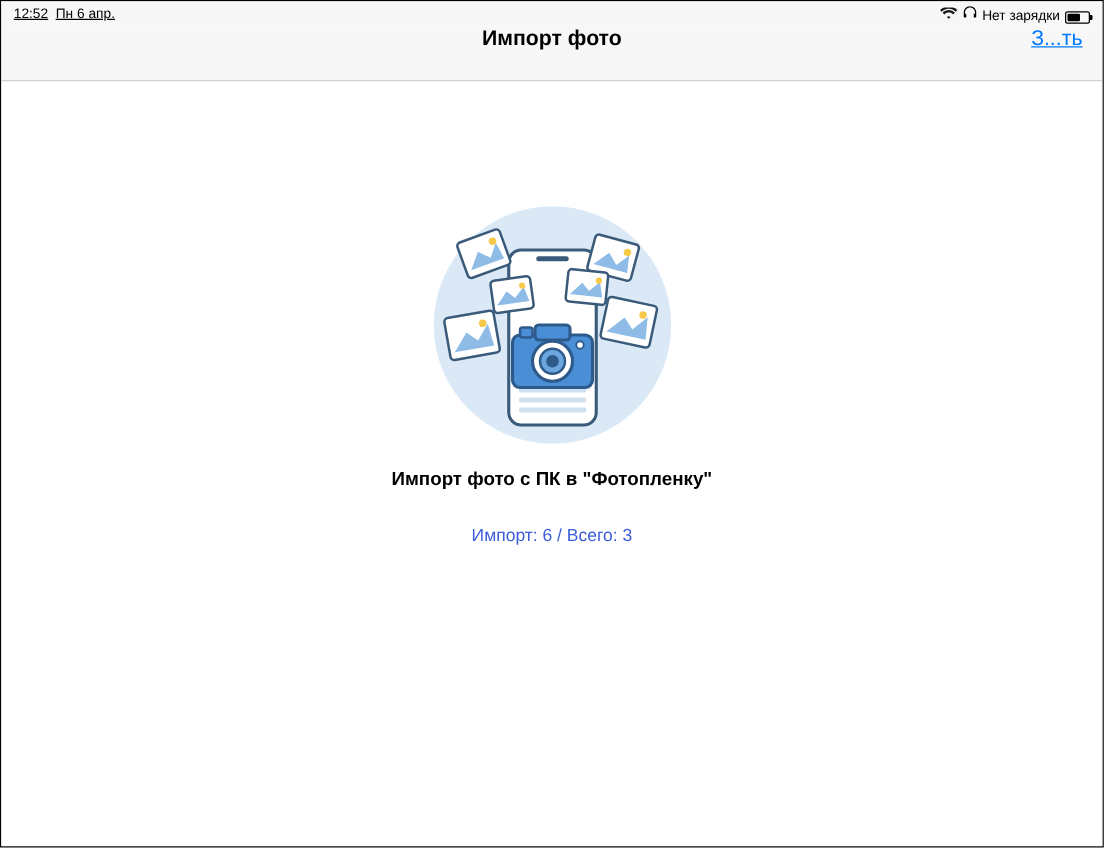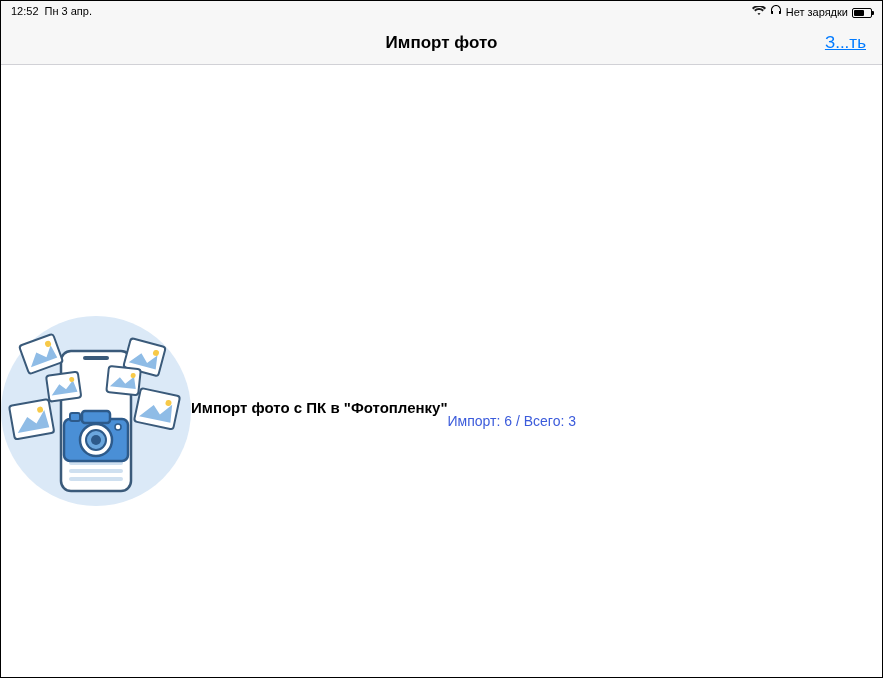--- a/index.html
+++ b/index.html
@@ -23,20 +23,21 @@
       height: 20px;
       padding: 0 10px;
       background: #f7f7f7;
       font-size: 11px;
       color: #000;
     }
     .status-left {
       display: flex;
       gap: 6px;
       align-items: flex-start;
+      text-decoration: underline;
     }
     .status-right {
       display: flex;
       gap: 4px;
       align-items: flex-end;
     }
     .battery-icon {
       display: inline-block;
       width: 20px;
       height: 10px;
@@ -61,41 +62,41 @@
       width: 55%;
       height: calc(100% - 2px);
       background: #000;
       border-radius: 1px;
     }
     .nav-bar {
       height: 44px;
       background: #f7f7f7;
       border-bottom: 1px solid #d1d1d6;
       display: flex;
-      align-items: center;
       justify-content: center;
       position: relative;
     }
     .nav-title {
       font-size: 17px;
       font-weight: 600;
       color: #000;
     }
     .nav-right {
       position: absolute;
       right: 16px;
       font-size: 17px;
       color: #007aff;
       cursor: pointer;
       text-decoration: underline;
     }
     .content {
       background: #fff;
       height: calc(100% - 64px);
       display: flex;
+      flex-direction: column;
       align-items: center;
       padding-top: 100px;
     }
     .illustration {
       width: 190px;
       height: 190px;
       margin-bottom: 20px;
     }
     .import-title {
       font-size: 15px;
@@ -107,21 +108,21 @@
       font-size: 14px;
       color: #3b5bdb;
     }
   </style>
 </head>
 <body>
 
 <div class="status-bar">
   <div class="status-left">
     <span>12:52</span>
-    <span>Пн 3 апр.</span>
+    <span>Пн 6 апр.</span>
   </div>
   <div class="status-right">
     <span>
       <svg width="14" height="10" viewBox="0 0 14 10">
         <path d="M7 9 L8.5 7.5 C7.7 6.7 6.3 6.7 5.5 7.5 Z M3.5 5.5 C5.4 3.6 8.6 3.6 10.5 5.5 L11.9 4.1 C9.2 1.4 4.8 1.4 2.1 4.1 Z M0 2 C3.9 -1.9 10.1 -1.9 14 2 L12.6 3.4 C9.5 0.3 4.5 0.3 1.4 3.4 Z" fill="#000" opacity="0.9"></path>
       </svg>
     </span>
     <span>
       <svg width="12" height="12" viewBox="0 0 12 12">
         <path d="M6 1 C3.2 1 1 3.2 1 6 L1 9 C1 9.6 1.4 10 2 10 L3 10 L3 7 L2 7 L2 6 C2 3.8 3.8 2 6 2 C8.2 2 10 3.8 10 6 L10 7 L9 7 L9 10 L10 10 C10.6 10 11 9.6 11 9 L11 6 C11 3.2 8.8 1 6 1 Z" fill="#000"></path>

